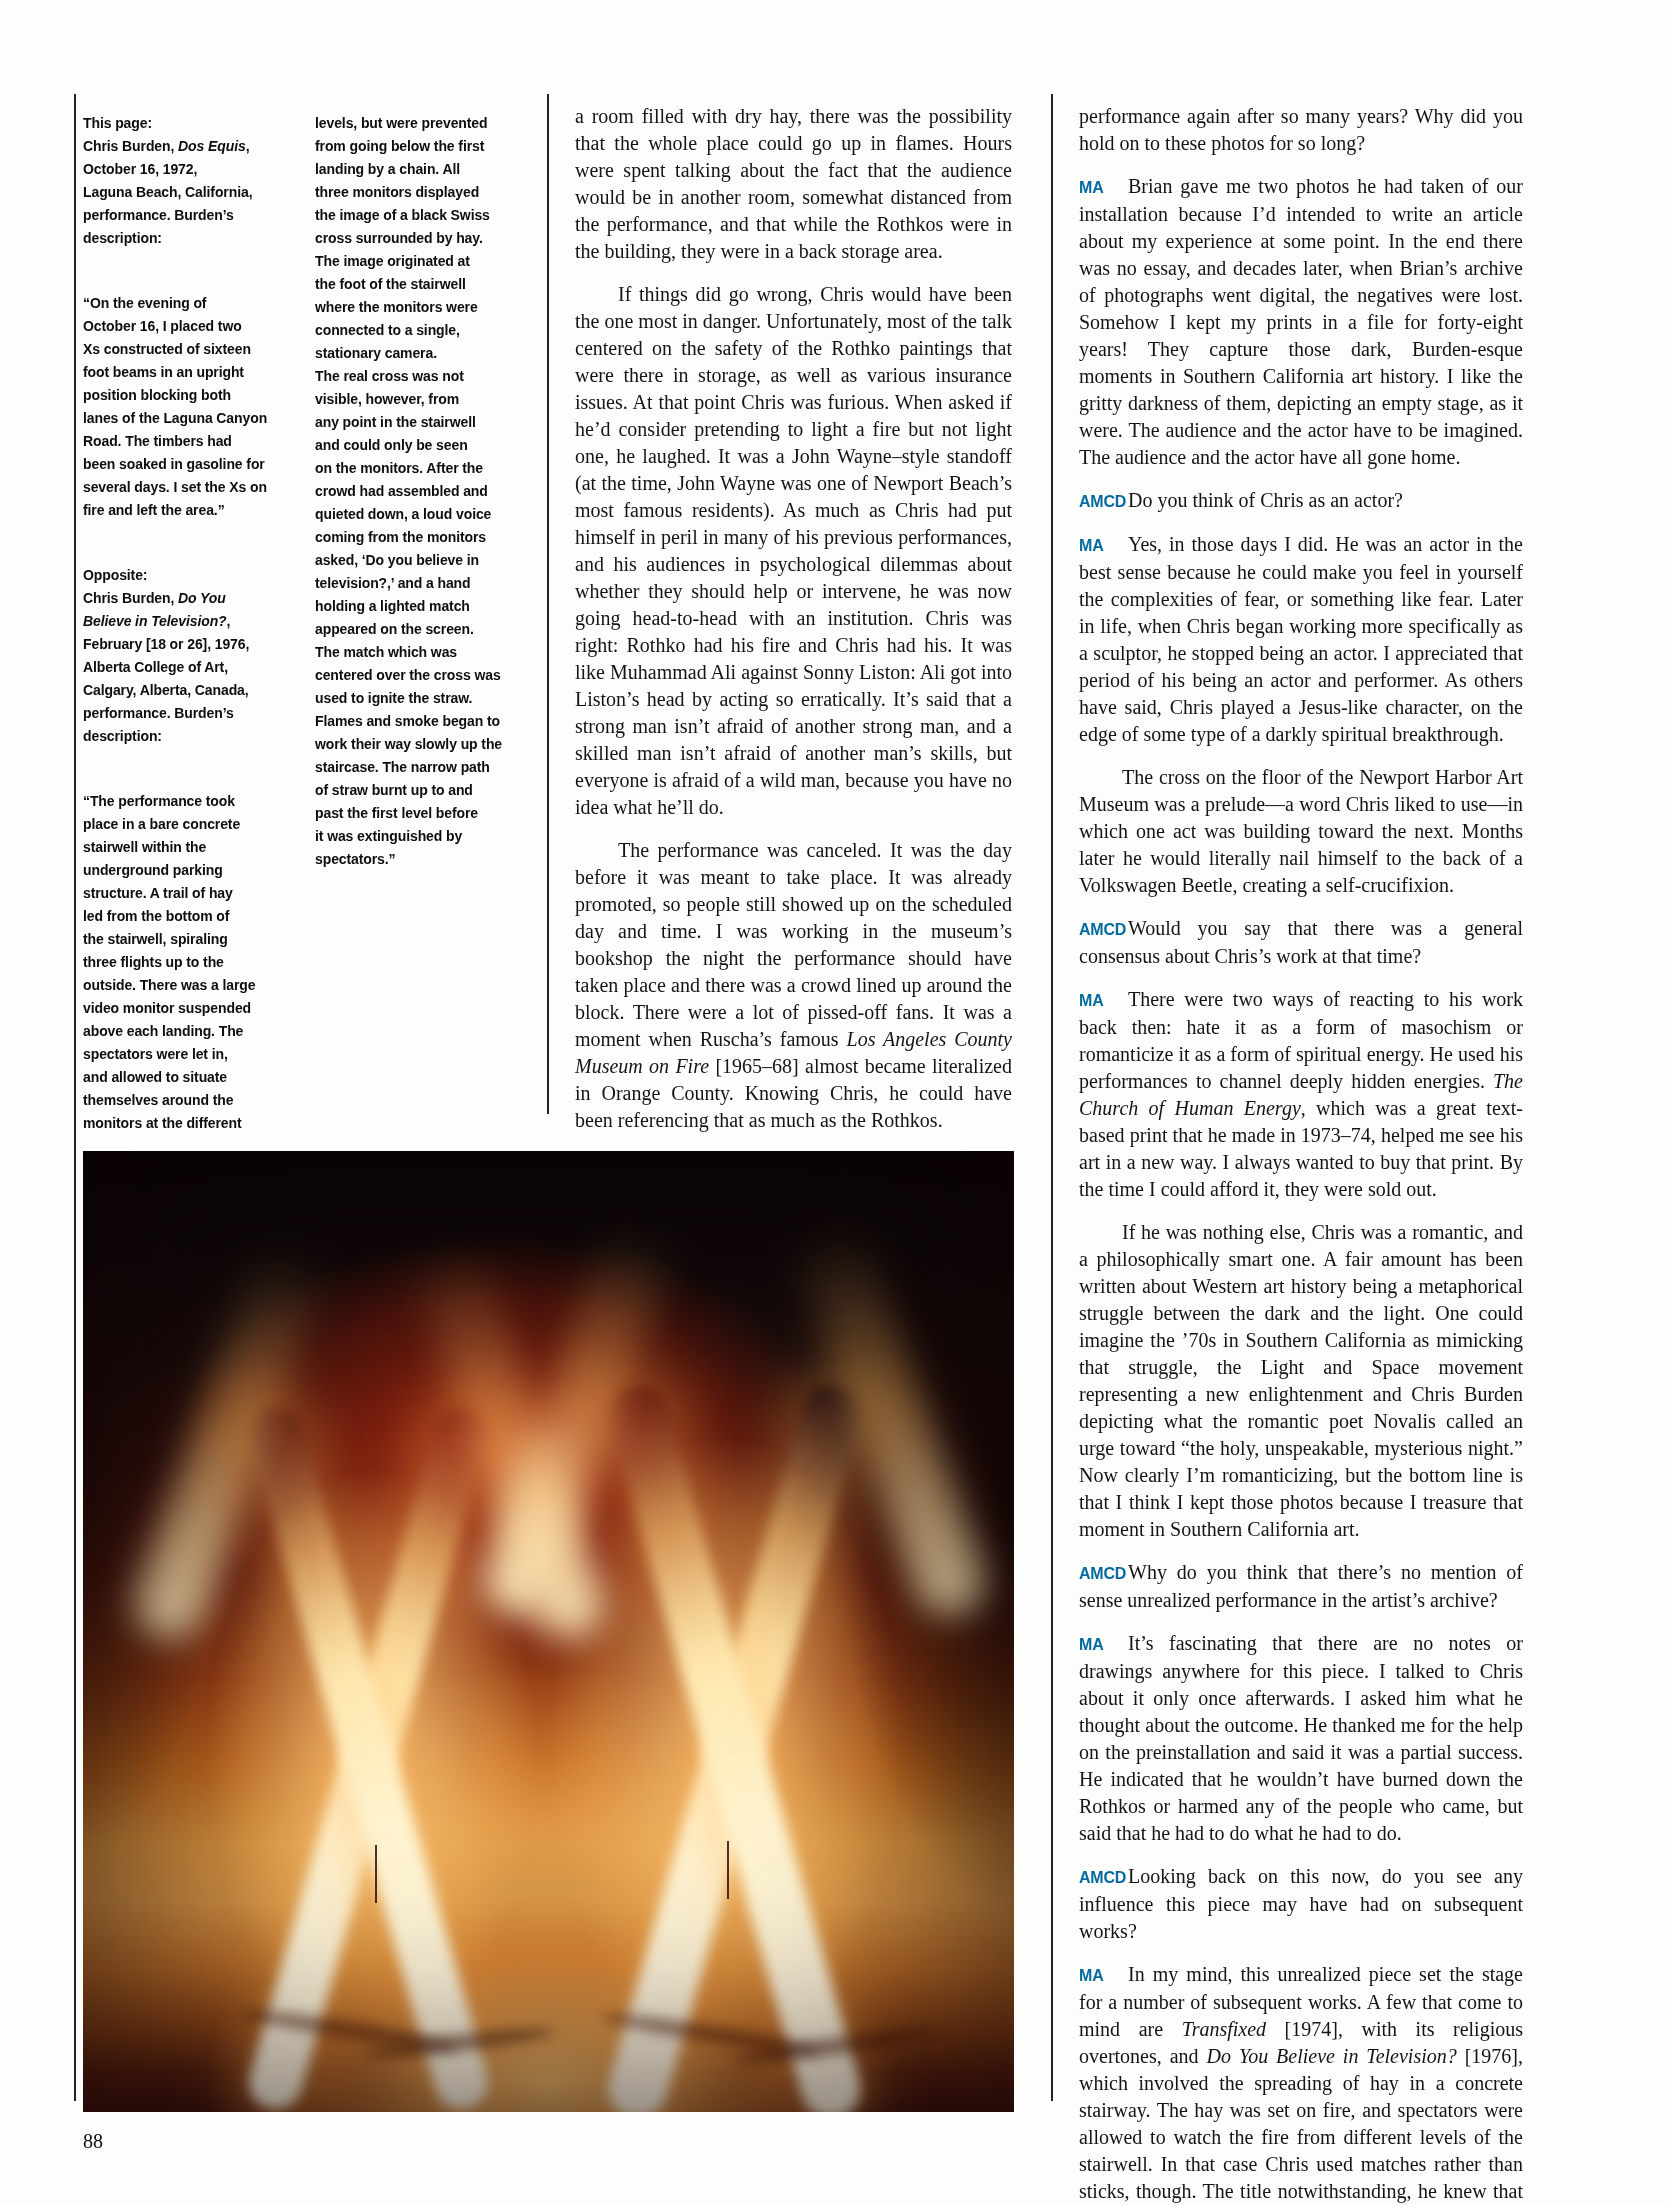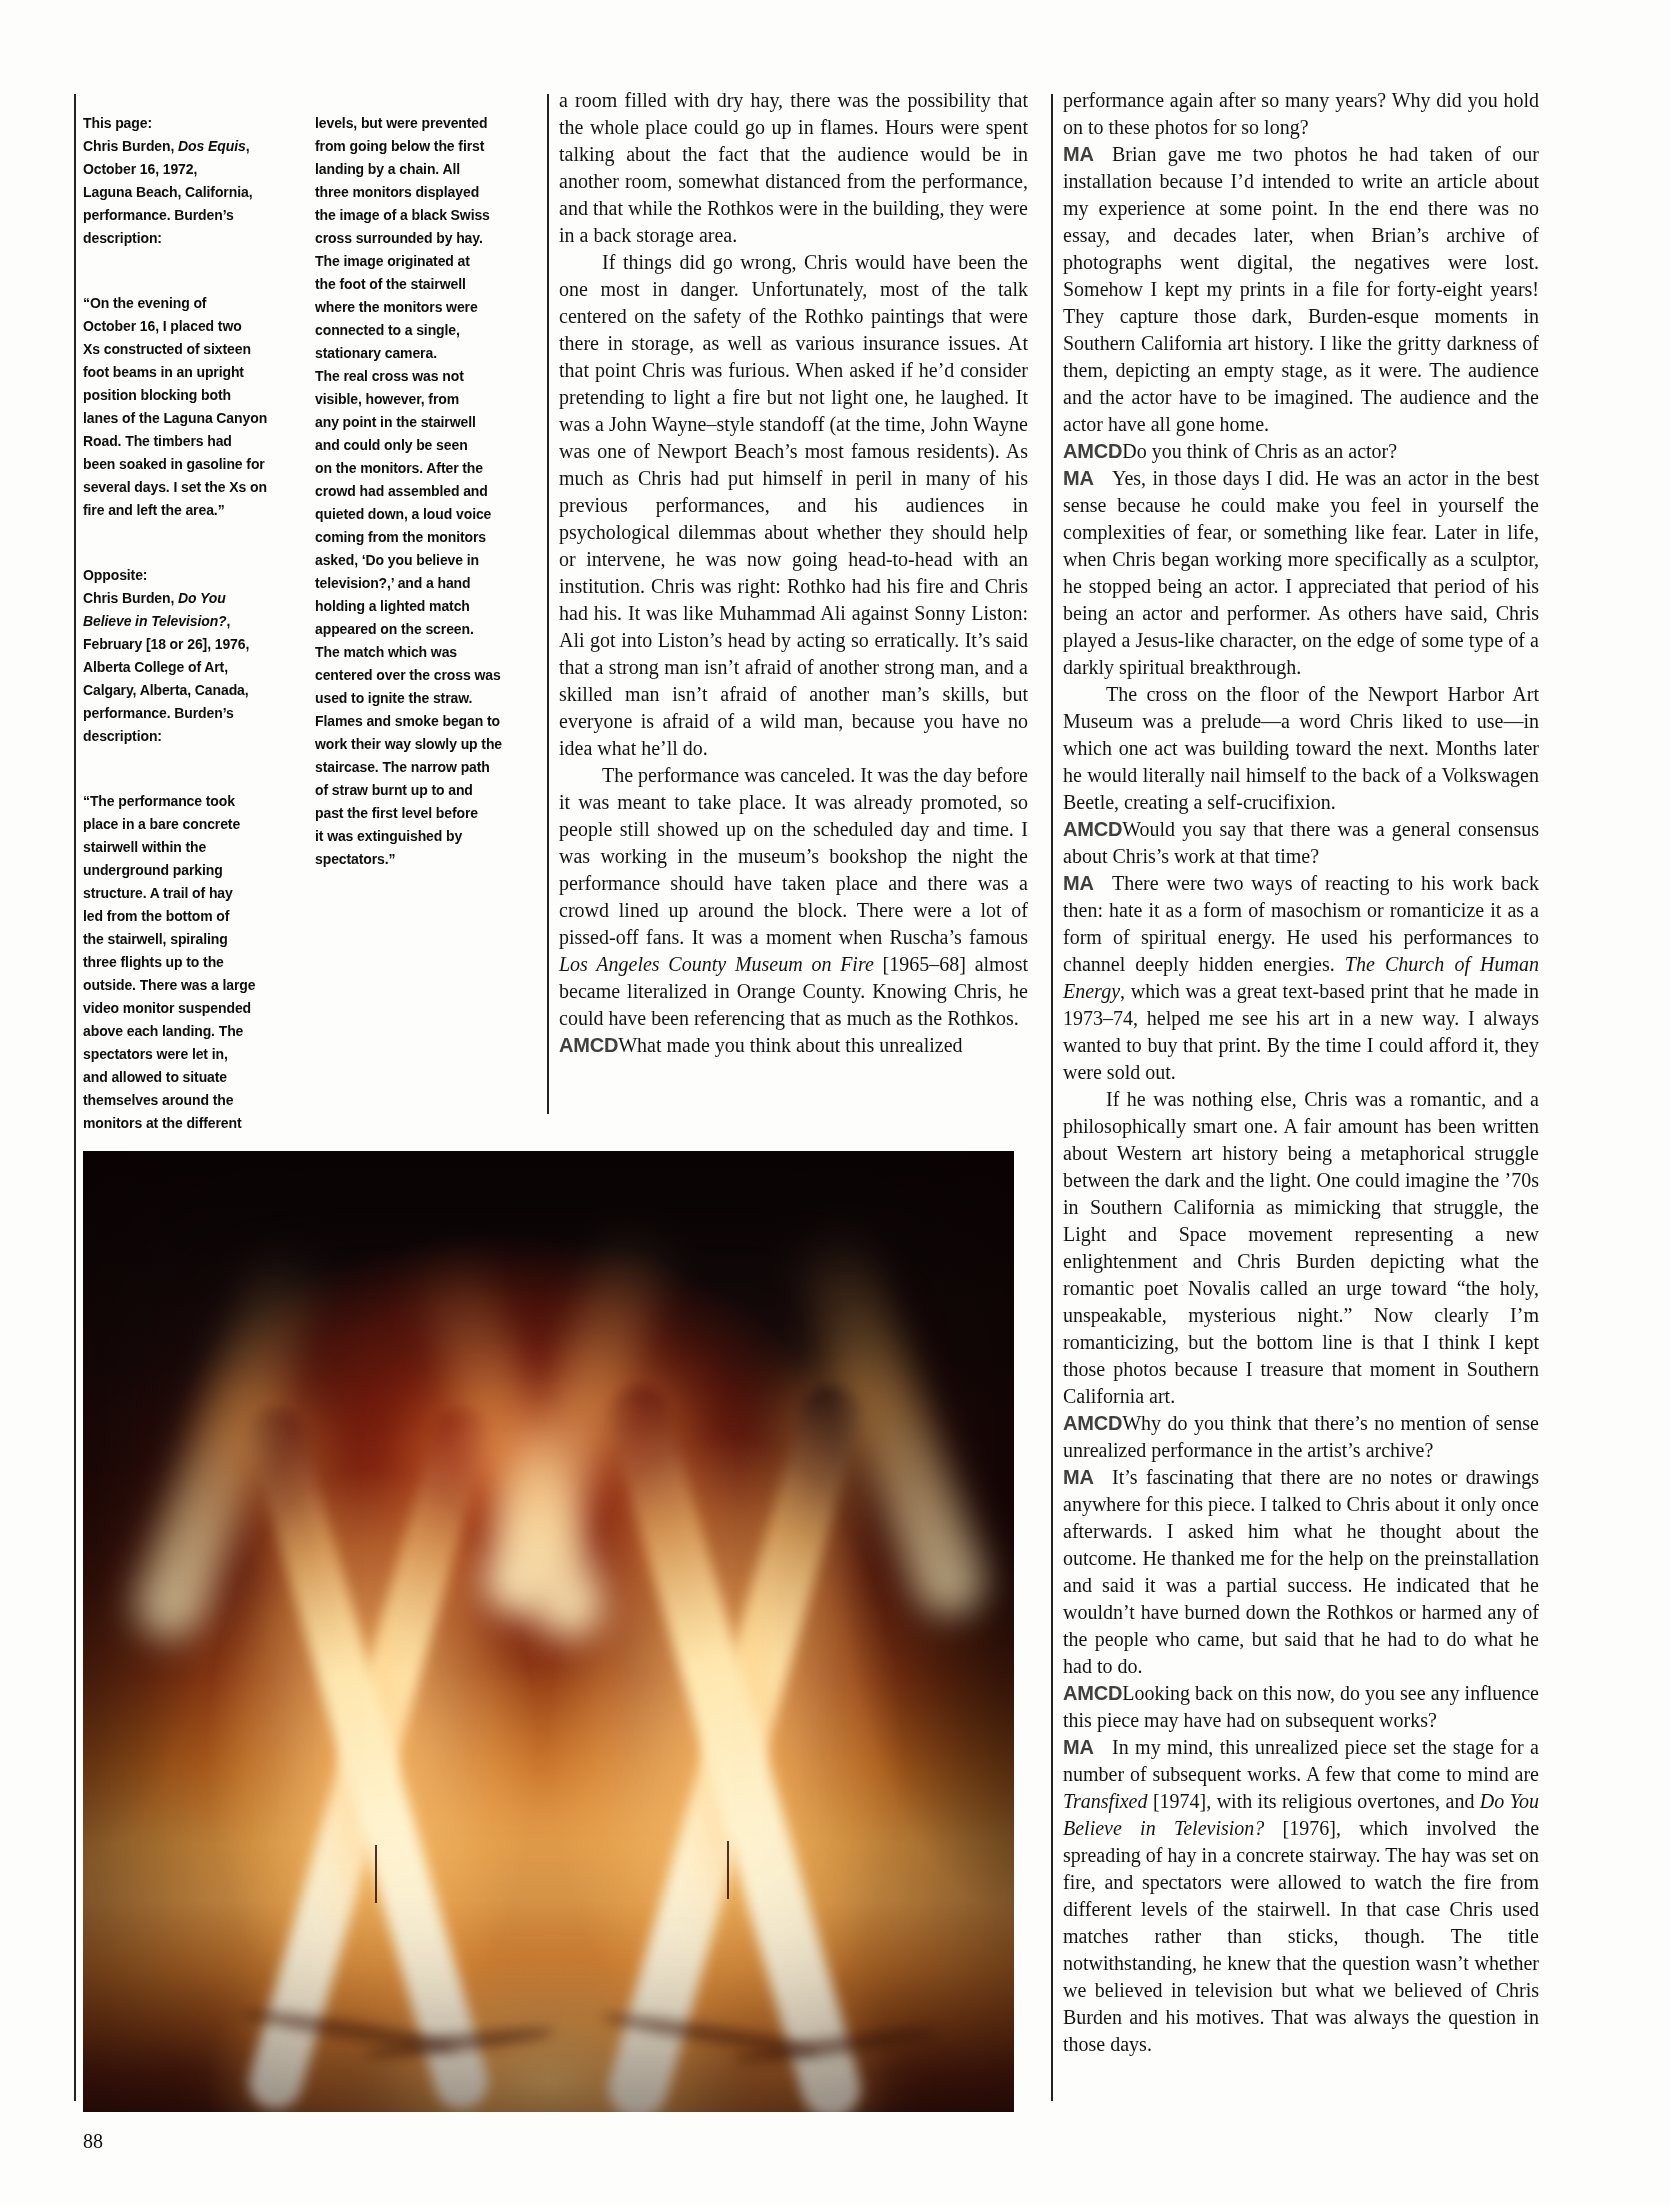--- a/index.html
+++ b/index.html
@@ -12,24 +12,24 @@
   .cap{position:absolute;top:89px;font-family:"Liberation Sans",sans-serif;font-weight:bold;
        font-size:14px;line-height:23px;letter-spacing:-0.1px;color:#0e0e0e;white-space:pre-line;}
   .cap-c1{left:83px;width:221px;}
   .cap-c2{left:315px;width:223px;}
   .cap p{margin:0 0 19px 0;}
 
   .bodycol{position:absolute;top:87px;font-size:20px;line-height:27px;text-align:justify;
            hyphens:auto;-webkit-hyphens:auto;color:#141414;}
   .col3{left:559px;width:469px;}
   .col4{left:1063px;width:476px;}
-  .bodycol p{margin:0;}
+  .bodycol p{margin:16px;}
   .bodycol p.ind{text-indent:43px;}
-  .spk{font-family:"Liberation Sans",sans-serif;font-weight:bold;font-size:20px;
-       letter-spacing:-0.2px;display:inline-block;min-width:49px;color:#404040;}
+  .spk{font-family:"Liberation Sans",sans-serif;font-weight:bold;font-size:16px;
+       letter-spacing:-0.2px;display:inline-block;min-width:49px;color:#0369a1;}
 
   .photo{position:absolute;left:83px;top:1151px;width:931px;height:961px;overflow:hidden;
     background-image:
       radial-gradient(ellipse 30% 60% at 102% 38%, rgba(8,3,3,0.85) 0%, rgba(8,3,3,0) 70%),
       radial-gradient(ellipse 24% 55% at -2% 36%, rgba(10,4,4,0.6) 0%, rgba(10,4,4,0) 70%),
       radial-gradient(ellipse 221px 384px at 31% 63%, rgba(255,235,180,0.6) 0%, rgba(255,190,100,0.28) 55%, rgba(255,170,80,0) 75%),
       radial-gradient(ellipse 236px 413px at 69% 62%, rgba(255,235,180,0.55) 0%, rgba(255,190,100,0.26) 55%, rgba(255,170,80,0) 75%),
       radial-gradient(ellipse 46% 26% at 50% 97%, rgba(255,205,120,0.85) 0%, rgba(240,150,60,0.5) 50%, rgba(200,110,40,0) 80%),
       radial-gradient(ellipse 40% 22% at 50% 70%, rgba(255,180,95,0.35) 0%, rgba(255,160,80,0) 75%),
       radial-gradient(ellipse 46% 30% at 45% 32%, rgba(168,38,15,0.9) 0%, rgba(130,28,12,0.5) 55%, rgba(100,20,10,0) 78%),

